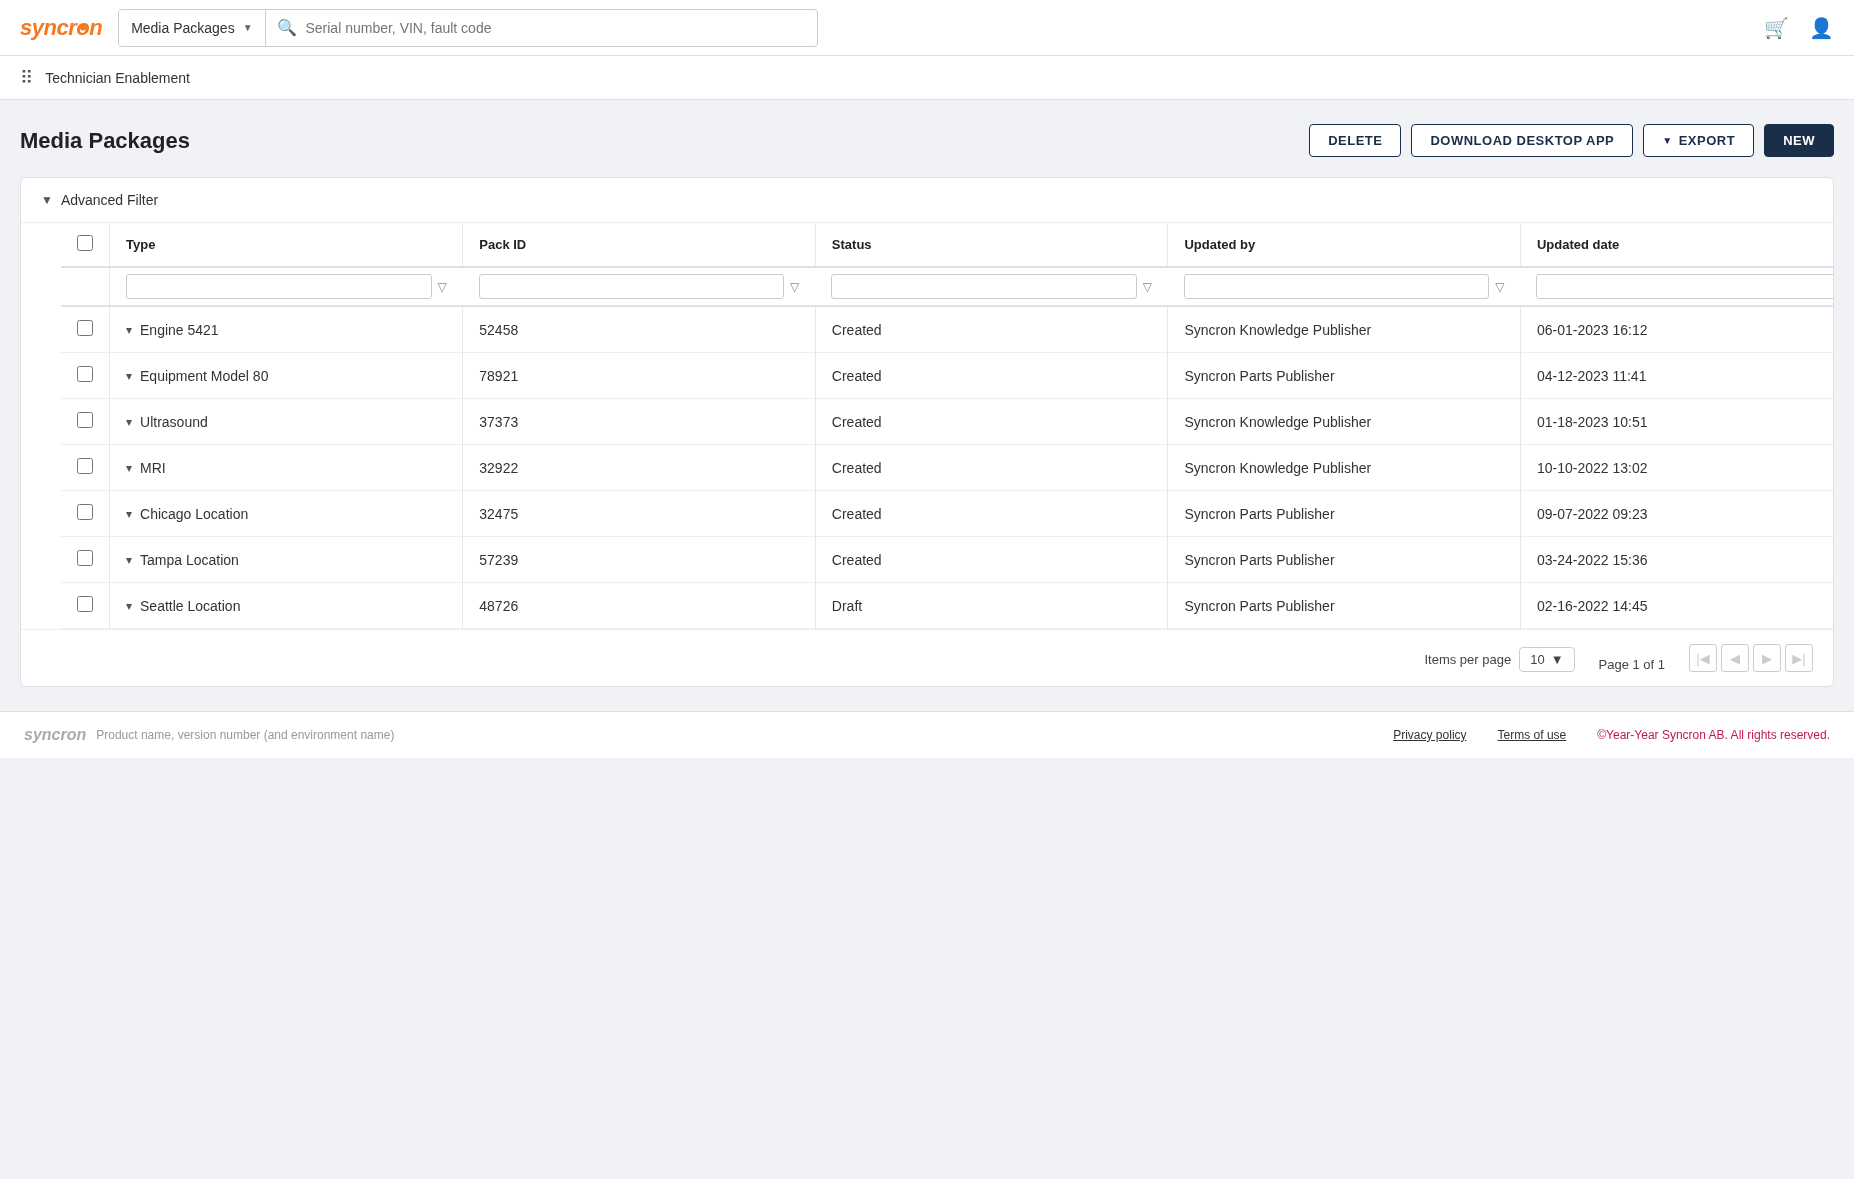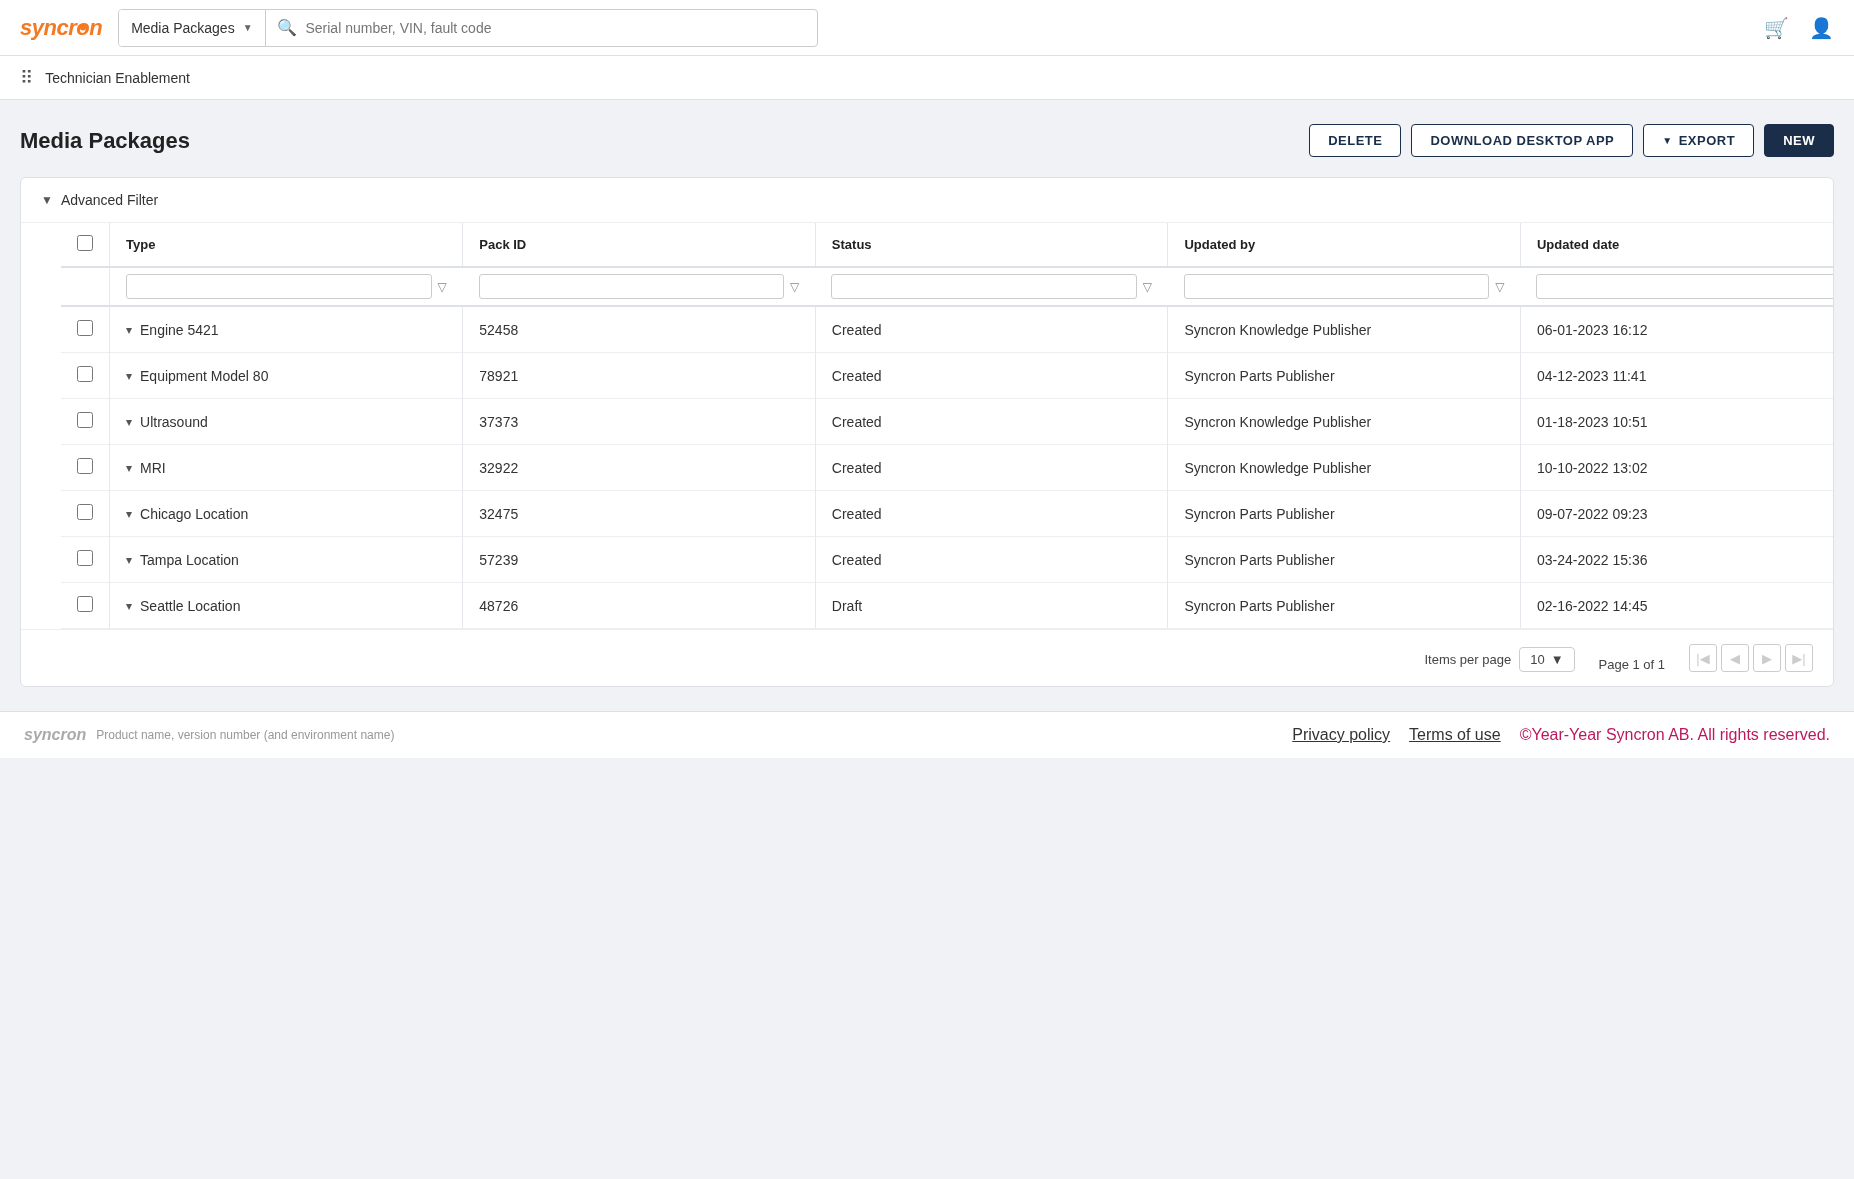--- a/index.html
+++ b/index.html
@@ -278,22 +278,22 @@
     .footer-logo {
       font-size: 16px;
       font-weight: bold;
       color: #aaa;
       font-style: italic;
     }
     .footer-text { font-size: 12px; color: #999; }
     .footer-right {
       display: flex;
       align-items: center;
-      gap: 19px;
-      font-size: 16px;
+      gap: 31px;
+      font-size: 12px;
       color: #555;
     }
     .footer-link { cursor: pointer; color: #333; text-decoration: underline; }
     .footer-copy { color: #be185d; }
 
     
     input[type="checkbox"] {
       width: 16px;
       height: 16px;
       cursor: pointer;

